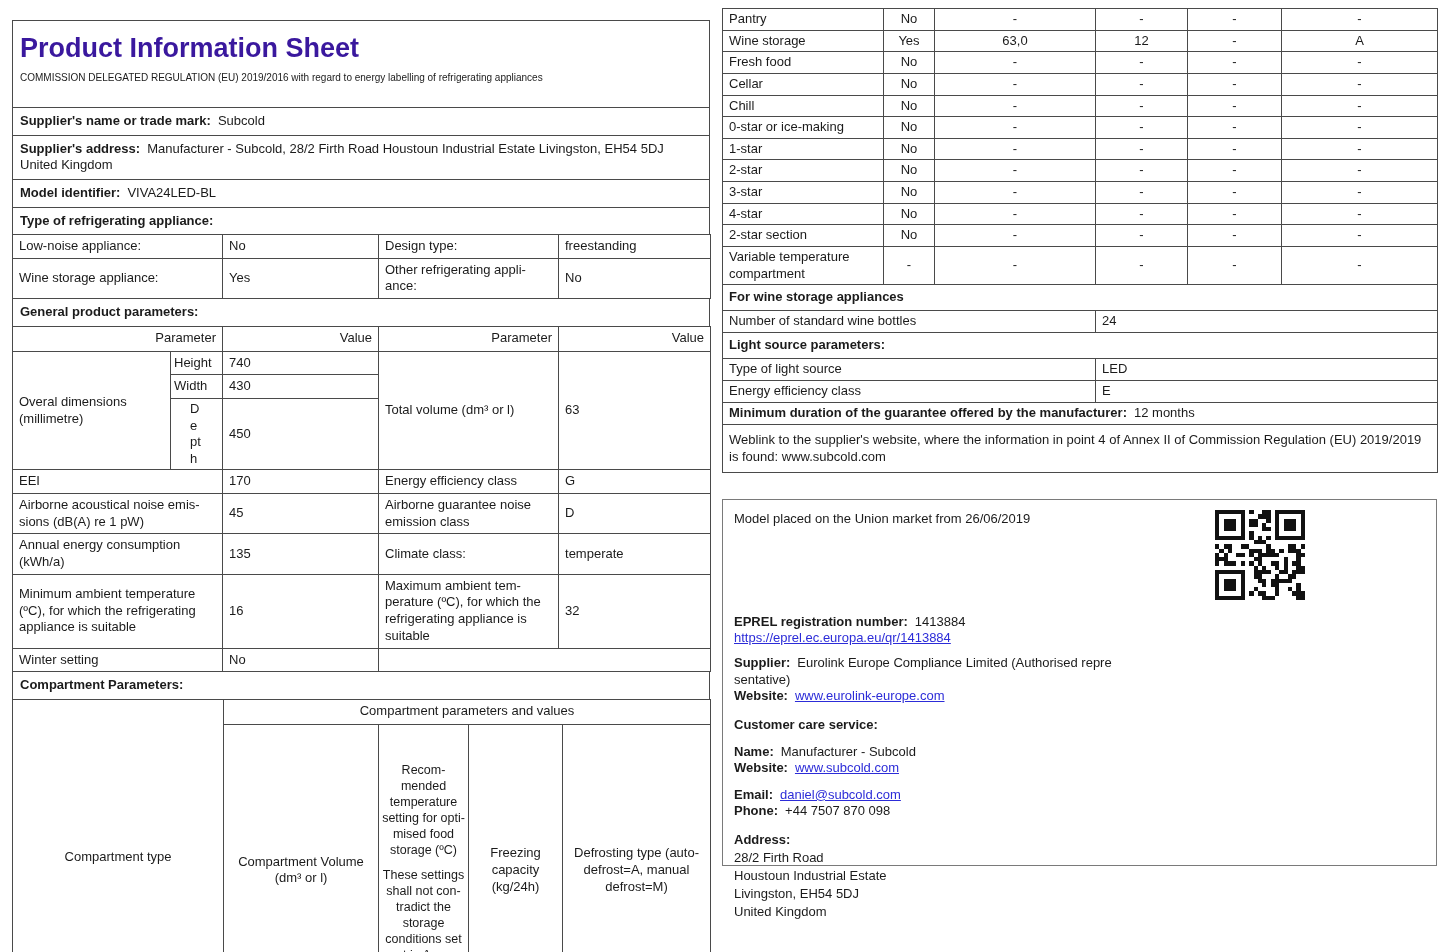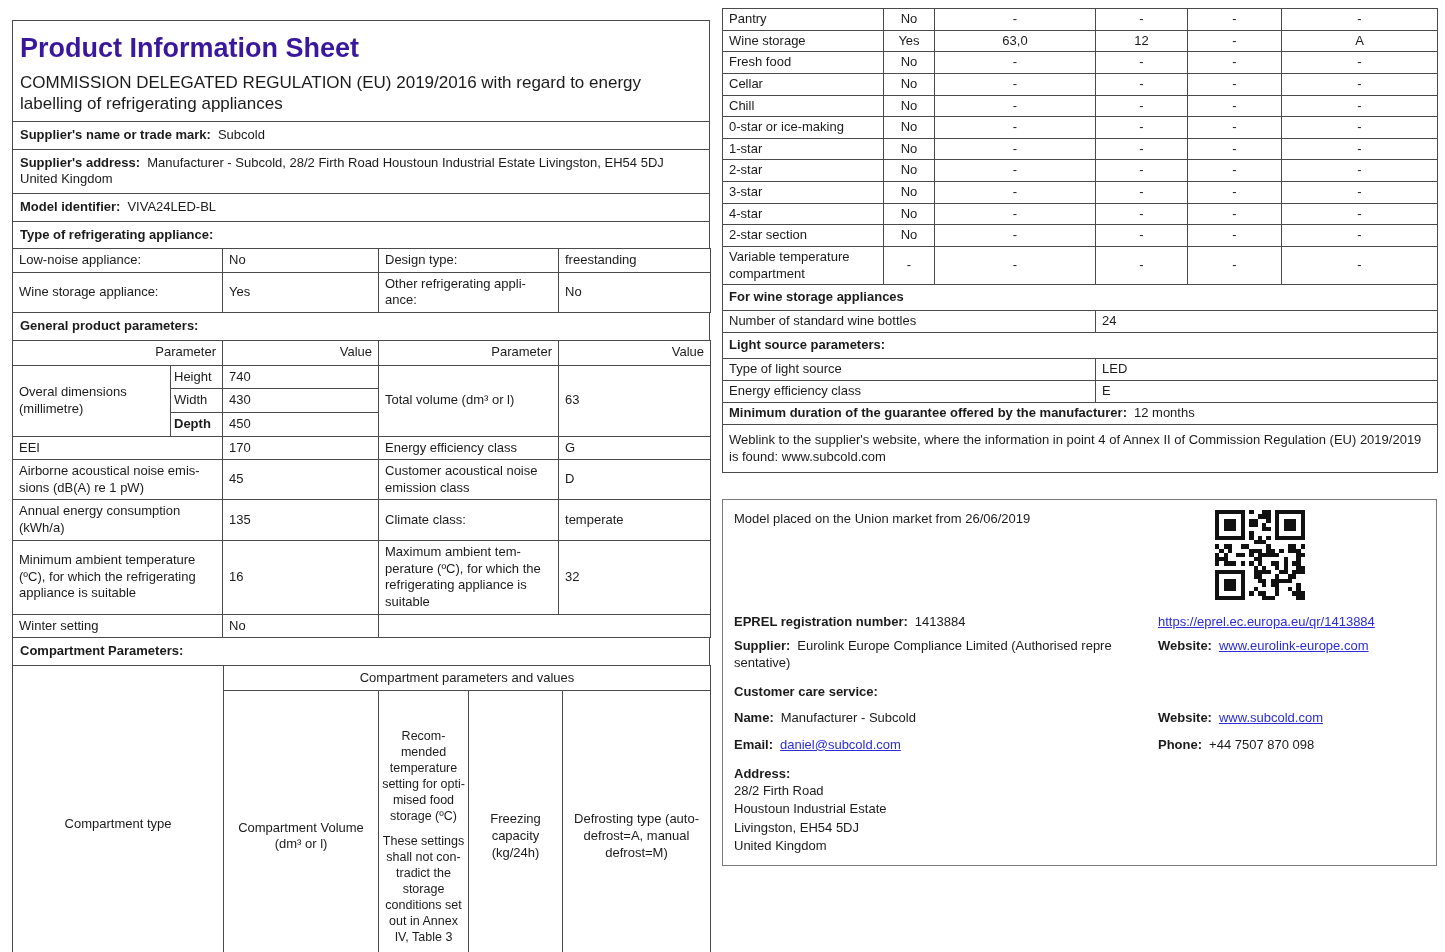--- a/index.html
+++ b/index.html
@@ -24,21 +24,21 @@
   .sect { border:1px solid #4a4a4a; margin-top:-1px; background:#fff; }
   .pad  { padding:5px 7px; }
 
   .doc-title {
     color:#3a189e;
     font-size:27px;
     font-weight:bold;
     letter-spacing:0px;
     margin:2px 0 6px 0;
   }
-  .doc-subtitle { font-size:17px; }
+  .doc-subtitle { font-size:10px; }
 
   .kv  { }
   .lbl { font-weight:bold; margin-right:7px; }
   .val { }
 
   table { border-collapse:collapse; width:100%; table-layout:fixed; margin-top:-1px; background:#fff; }
   td {
     border:1px solid #4a4a4a;
     padding:3px 6px;
     vertical-align:middle;
@@ -70,21 +70,21 @@
   }
 
   
   .info-box {
     position:relative;
     border:1px solid #7a7a7a;
     margin-top:26px;
     height:367px;
     padding:11px 11px;
   }
-  .ib-row { display:flex; }
+  .ib-row { display:flex;flex-direction:column; }
   .ib-row .lcell { width:424px; padding-right:12px; }
   .ib-row .rcell { flex:1; }
   .mt8  { margin-top:8px; }
   .mt10 { margin-top:10px; }
   .mt12 { margin-top:12px; }
   .addr-lines div { line-height:1.4; }
 
   #qr {
     position:absolute;
     top:10px;
@@ -165,33 +165,33 @@
         <td style="padding:2px 3px;">Height</td>
         <td>740</td>
         <td rowspan="3">Total volume (dm³ or l)</td>
         <td rowspan="3">63</td>
       </tr>
       <tr style="height:21px;">
         <td style="padding:2px 3px;">Width</td>
         <td>430</td>
       </tr>
       <tr style="height:21px;">
-        <td style="padding:2px 3px;font-weight:bold;">Depth</td>
+        <td style="padding:2px 19px;">Depth</td>
         <td>450</td>
       </tr>
       <tr style="height:22px;">
         <td colspan="2">EEI</td>
         <td>170</td>
         <td>Energy efficiency class</td>
         <td>G</td>
       </tr>
       <tr style="height:39px;">
         <td colspan="2">Airborne acoustical noise emis­sions (dB(A) re 1 pW)</td>
         <td>45</td>
-        <td>Customer acoustical noise emission class</td>
+        <td>Airborne guarantee noise emission class</td>
         <td>D</td>
       </tr>
       <tr style="height:39px;">
         <td colspan="2">Annual energy consumption (kWh/a)</td>
         <td>135</td>
         <td>Climate class:</td>
         <td>temperate</td>
       </tr>
       <tr style="height:74px;">
         <td colspan="2">Minimum ambient tempera­ture (ºC), for which the refrig­erating appliance is suitable</td>

